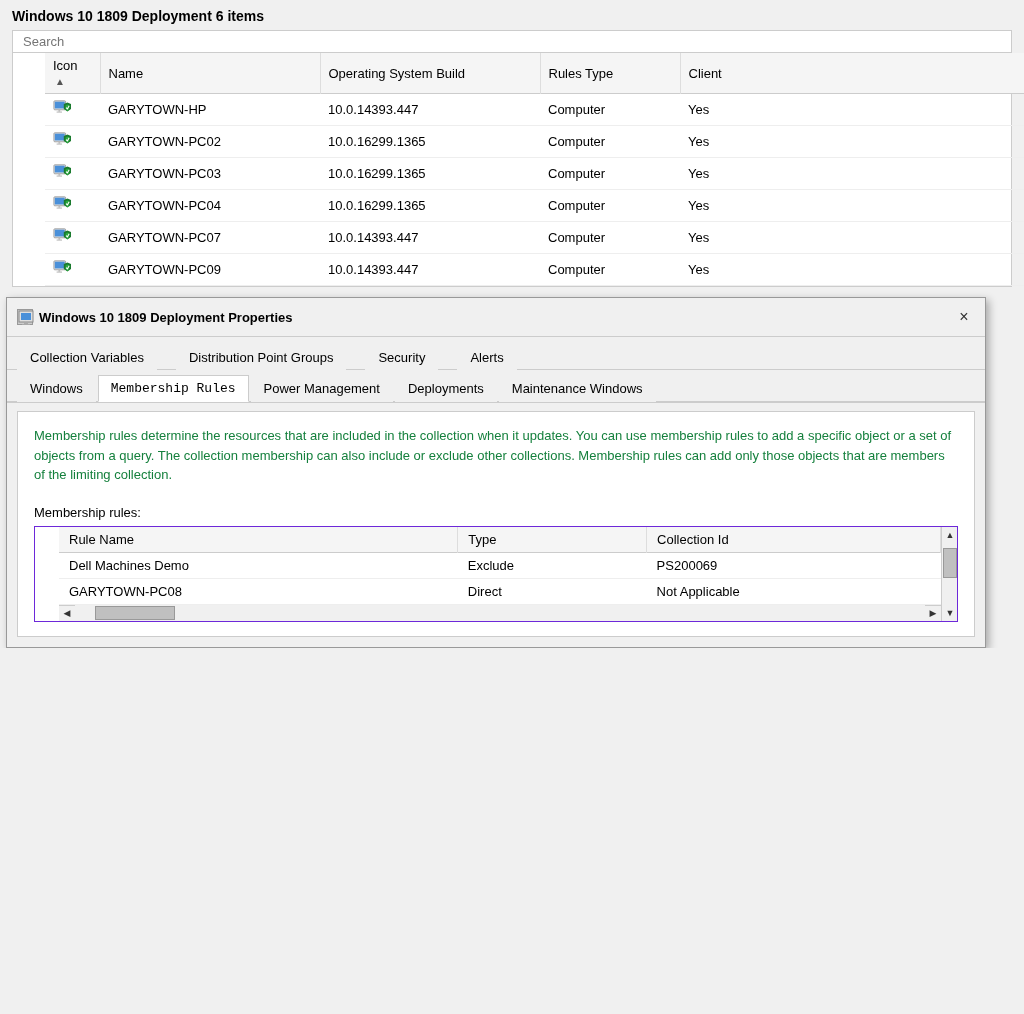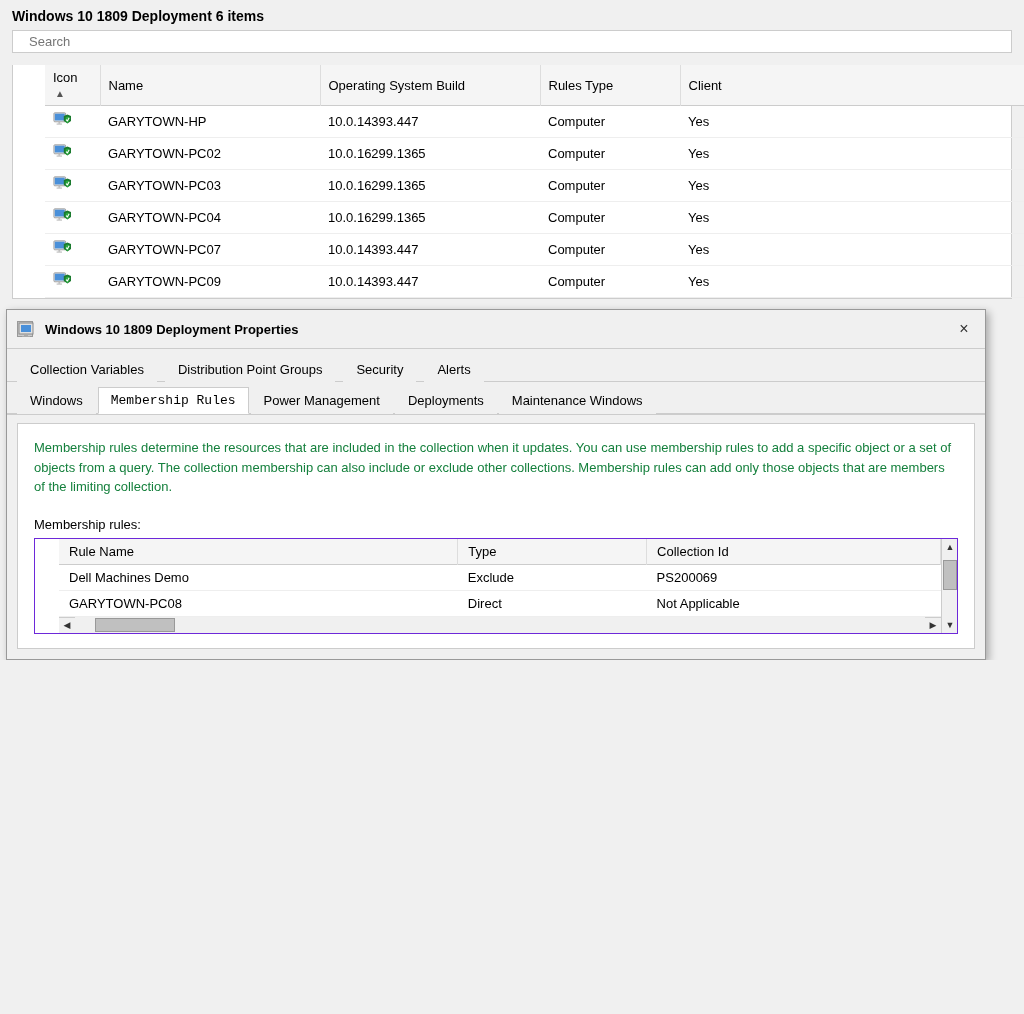--- a/index.html
+++ b/index.html
@@ -17,24 +17,24 @@
     }
     .top-panel-title {
       font-size: 14px;
       font-weight: 600;
       margin-bottom: 6px;
     }
     .search-box {
       width: 100%;
       border: 1px solid #ccc;
       background: #fff;
-      padding: 3px 16px;
+      padding: 3px 10px;
       font-size: 13px;
       color: #999;
-      margin-bottom: 12px;
+      margin-bottom: 0;
     }
 
     .table-wrapper {
       background: #fff;
       border: 1px solid #ccc;
       border-top: none;
       margin: 0;
     }
 
     table.device-table {
@@ -97,21 +97,21 @@
       background: #f0f0f0;
       border-bottom: 1px solid #ccc;
       padding: 8px 10px;
       display: flex;
       align-items: center;
       justify-content: space-between;
     }
     .modal-title {
       display: flex;
       align-items: center;
-      gap: 12px;
+      gap: 6px;
       font-size: 13px;
       font-weight: 600;
     }
     .modal-title-icon {
       width: 16px;
       height: 16px;
       background: #ccc;
       display: inline-block;
       border: 1px solid #999;
     }
@@ -128,21 +128,21 @@
       border: none;
       font-weight: 300;
     }
 
     
     .tab-bar-top {
       display: flex;
       background: #f0f0f0;
       padding: 6px 10px 0 10px;
       border-bottom: 1px solid #ccc;
-      gap: 6px;
+      gap: 17px;
     }
     .tab-bar-bottom {
       display: flex;
       background: #f0f0f0;
       padding: 4px 10px 0 10px;
       border-bottom: 2px solid #ccc;
       gap: 0;
     }
     .tab {
       padding: 5px 12px;

